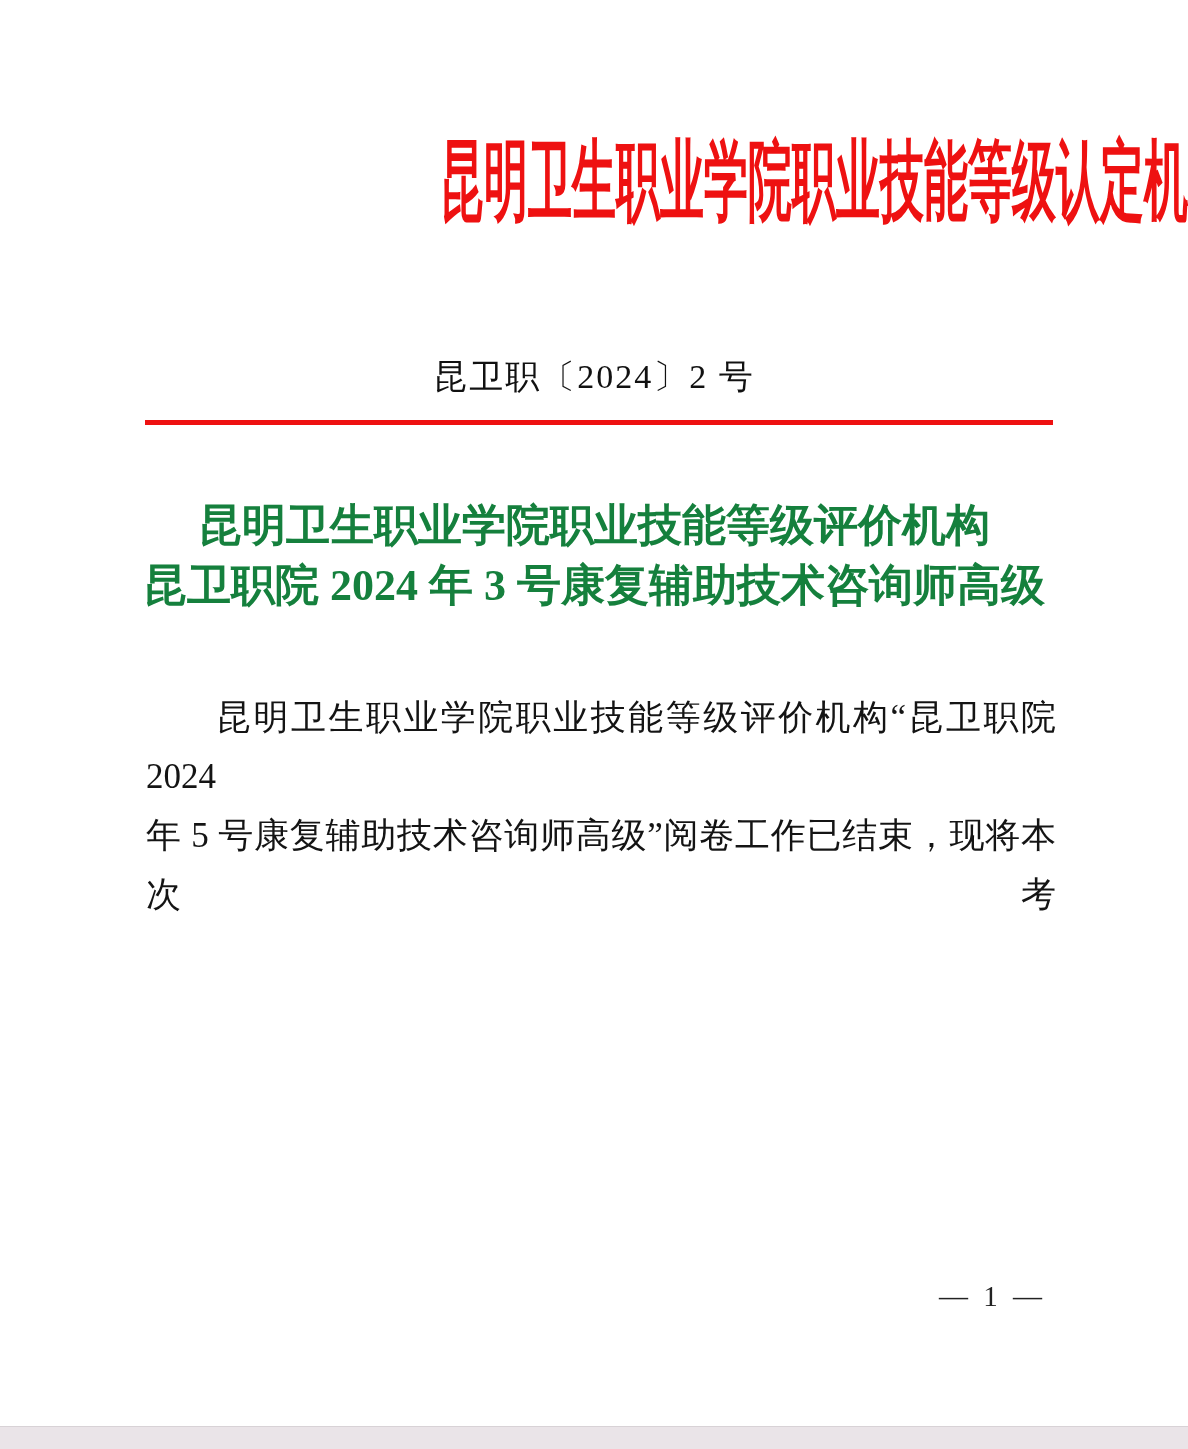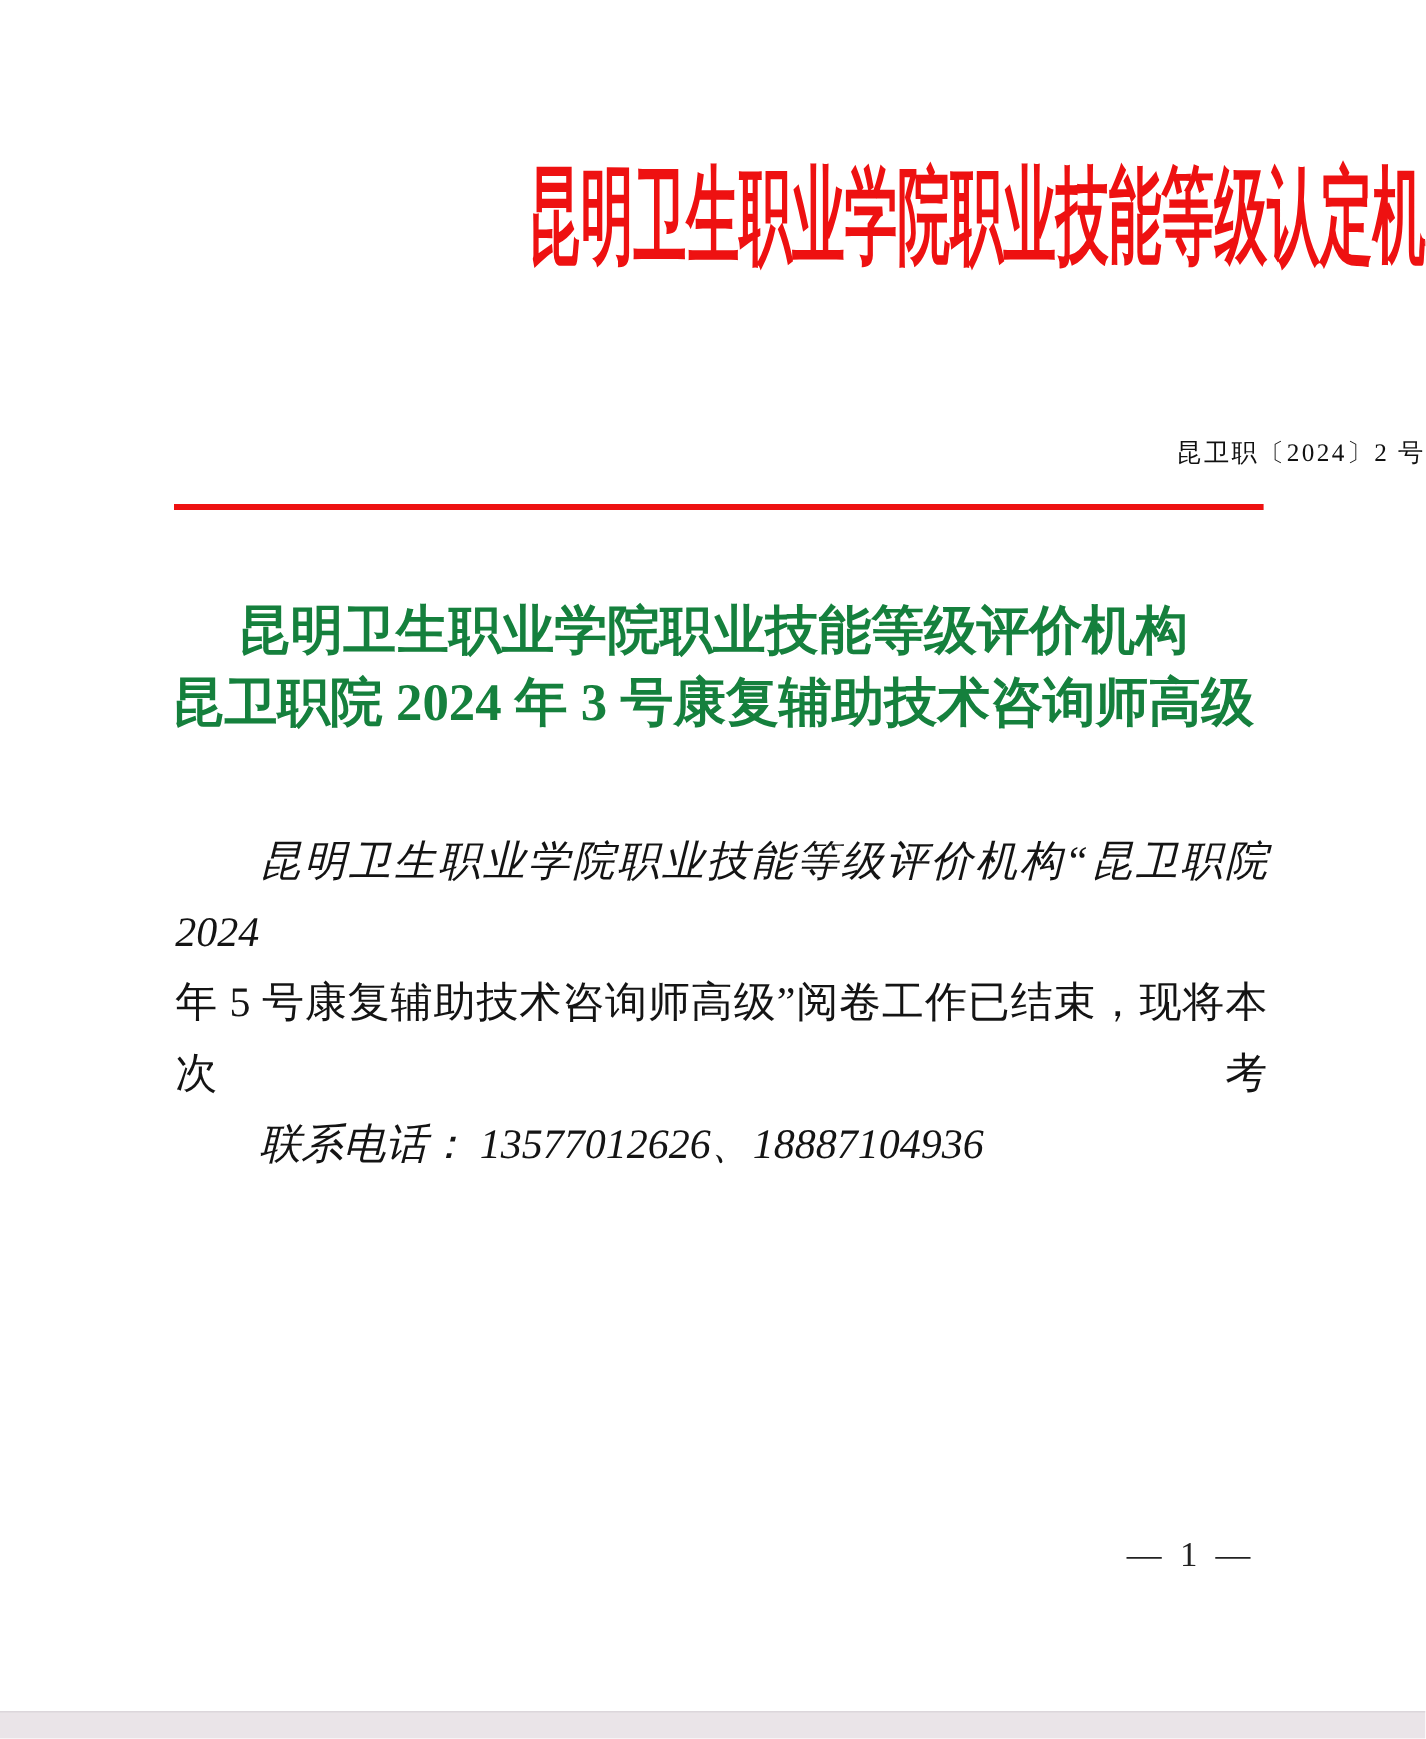--- a/index.html
+++ b/index.html
@@ -34,22 +34,22 @@
     transform: scaleX(0.50);
     transform-origin: 50% 50%;
     letter-spacing: 0px;
   }
   
   .doc-number {
     position: absolute;
     top: 356px;
     left: 0;
     width: 100%;
-    text-align: right;
-    font-size: 21px;
+    text-align: center;
+    font-size: 34px;
     line-height: 42px;
     color: #111111;
     letter-spacing: 2px;
   }
   
   .red-line {
     position: absolute;
     top: 420px;
     left: 145px;
     width: 908px;
@@ -72,21 +72,21 @@
   .doc-body {
     position: absolute;
     top: 688px;
     left: 146px;
     width: 910px;
     font-size: 35px;
     line-height: 59px;
     color: #141414;
   }
   .bline { white-space: nowrap; }
-  .indent { text-indent: 2em; font-style: italic; }
+  .indent { text-indent: 2em; }
   .just {
     white-space: normal;
     text-align: justify;
     text-align-last: justify;
   }
   
   .page-number {
     position: absolute;
     top: 1278px;
     right: 146px;
@@ -120,20 +120,19 @@
   <div class="red-line"></div>
 
   <div class="doc-title">
     <div>昆明卫生职业学院职业技能等级评价机构</div>
     <div>昆卫职院 2024 年 3 号康复辅助技术咨询师高级</div>
   </div>
 
   <div class="doc-body">
     <div class="bline indent just">昆明卫生职业学院职业技能等级评价机构“昆卫职院 2024</div>
     <div class="bline just">年 5 号康复辅助技术咨询师高级”阅卷工作已结束，现将本次考</div>
-    <div class="bline indent">联系电话： 13577012626、18887104936</div>
   </div>
 
   <div class="page-number">— 1 —</div>
 
   <div class="bottom-strip"></div>
 
 </div>
 
 </body></html>

